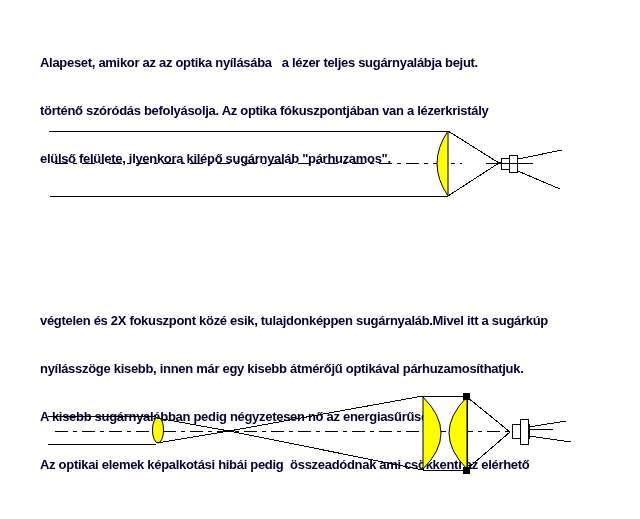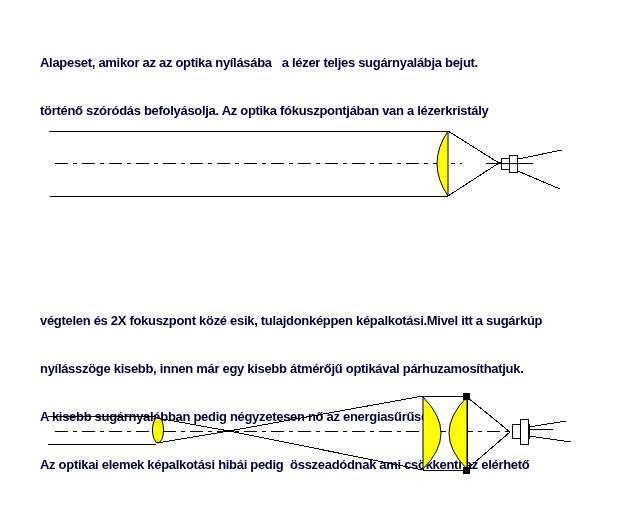--- a/index.html
+++ b/index.html
@@ -32,24 +32,25 @@
   }
   .rayline { fill: none; }
   .axis { stroke-dasharray: 13,5,4,5; }
 </style>
 </head>
 <body>
 
 <div class="para" id="intro-para">
   <div>Alapeset, amikor az az optika nyílásába   a lézer teljes sugárnyalábja bejut.</div>
   <div>történő szóródás befolyásolja. Az optika fókuszpontjában van a lézerkristály</div>
+  <div>elülső felülete, ilyenkora kilépő sugárnyaláb "párhuzamos".</div>
 </div>
 
 <div class="para" id="reimaging-para">
-  <div>végtelen és 2X fokuszpont közé esik, tulajdonképpen képalkotási.Mivel itt a sugárkúp</div>
+  <div>végtelen és 2X fokuszpont közé esik, tulajdonképpen sugárnyaláb.Mivel itt a sugárkúp</div>
   <div>nyílásszöge kisebb, innen már egy kisebb átmérőjű optikával párhuzamosíthatjuk.</div>
   <div>A kisebb sugárnyalábban pedig négyzetesen nő az energiasűrűség.</div>
   <div>Az optikai elemek képalkotási hibái pedig  összeadódnak ami csökkenti az elérhető</div>
   
 </div>
 
 <svg id="diagram-layer" viewBox="0 0 640 519" shape-rendering="crispEdges">
 
   <g>
     <line x1="49" y1="131" x2="448" y2="131"></line>

